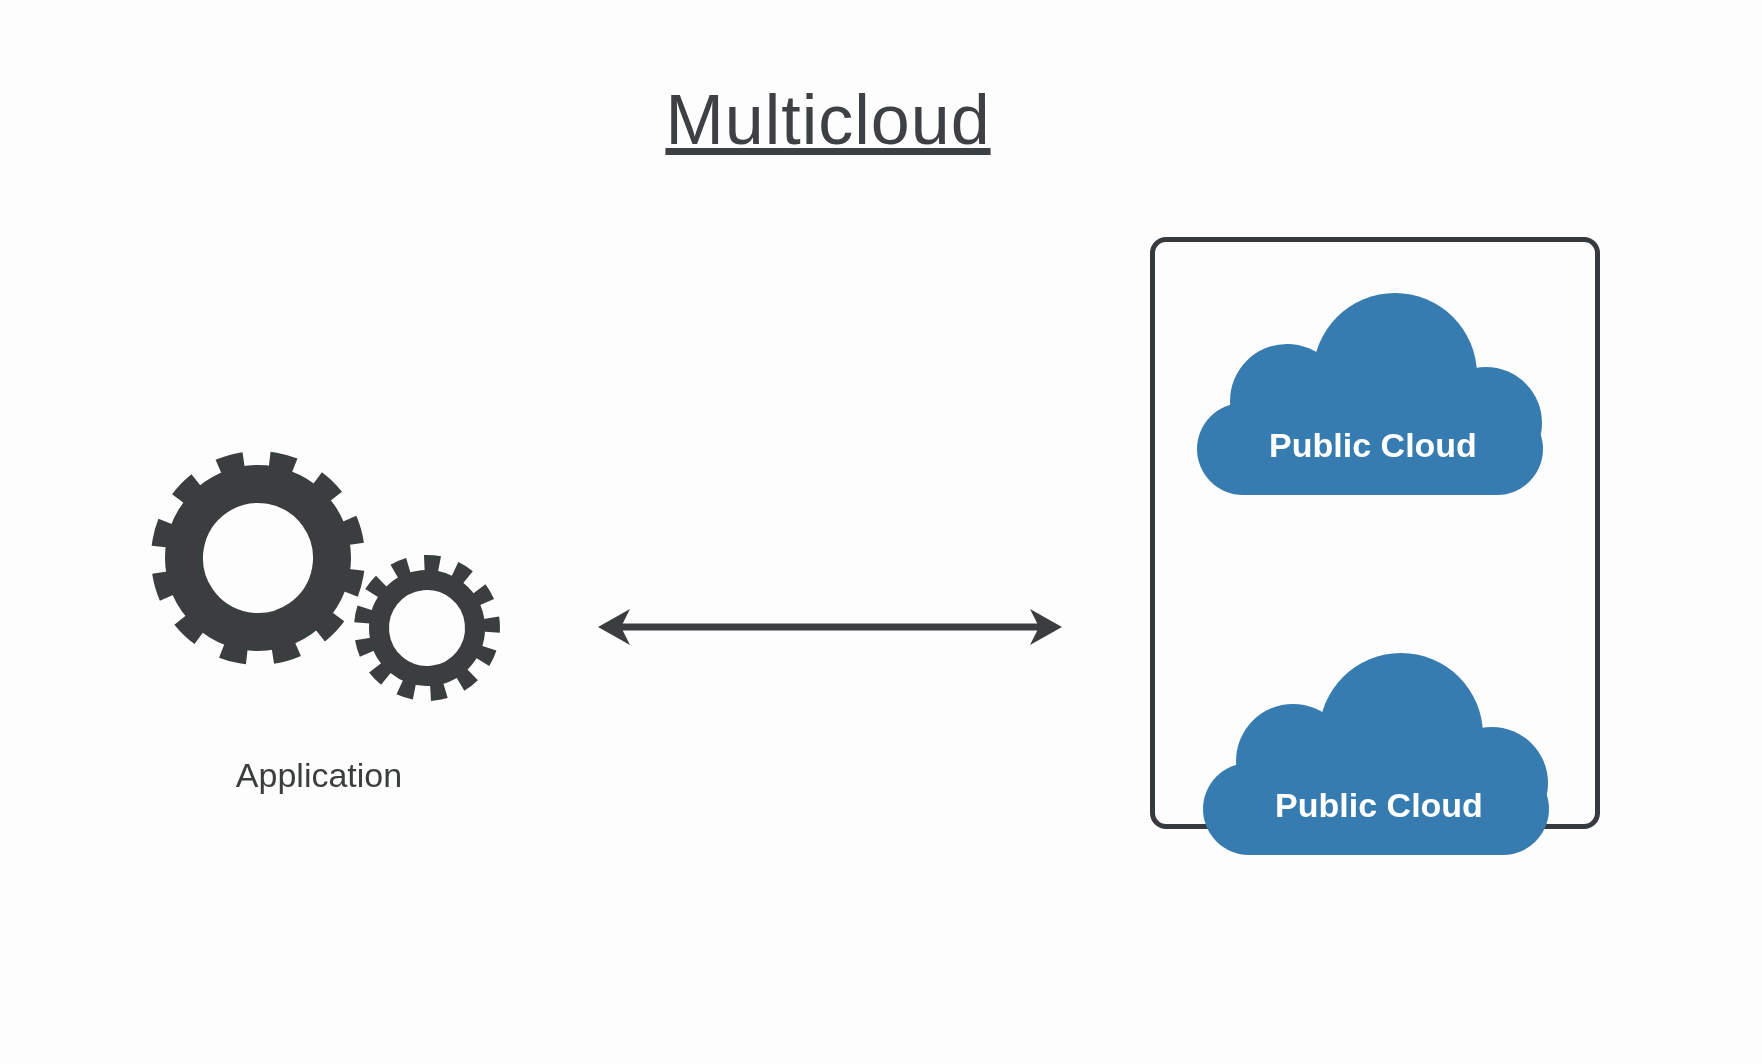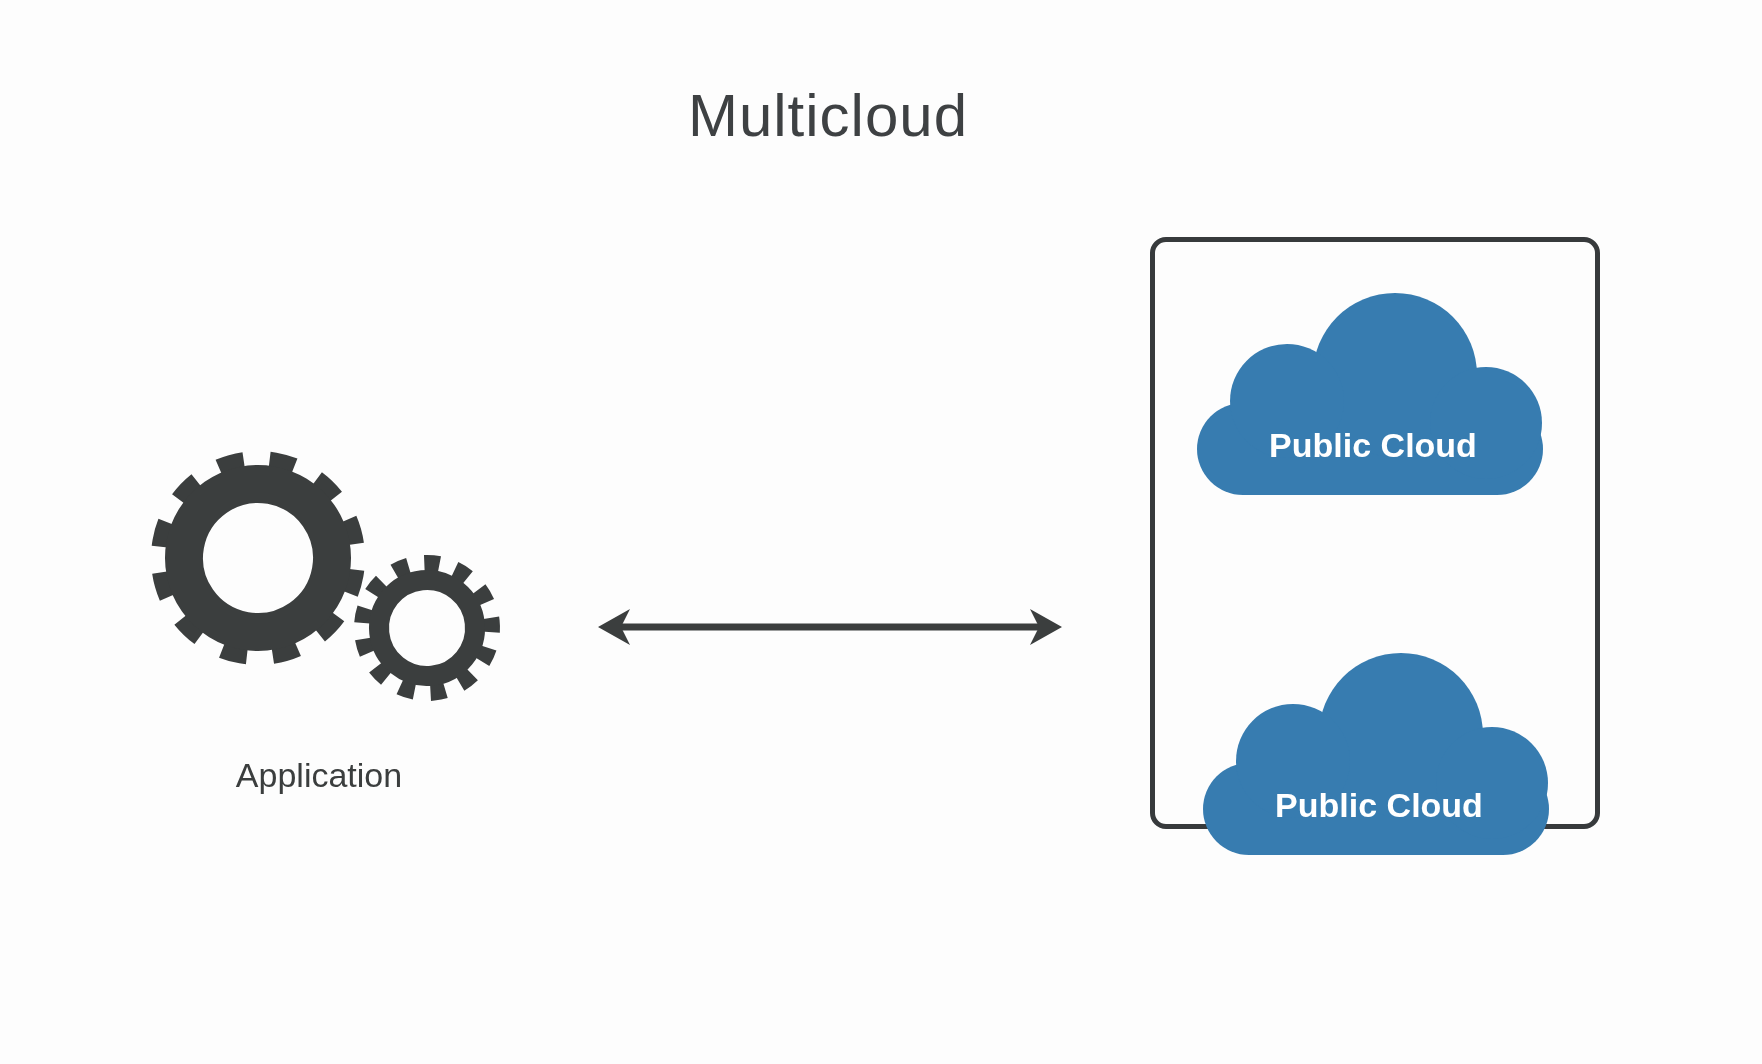--- a/index.html
+++ b/index.html
@@ -13,26 +13,27 @@
     height: 1064px;
     background: #fdfdfd;
     overflow: hidden;
     font-family: "Liberation Sans", "DejaVu Sans", sans-serif;
   }
   .title {
     position: absolute;
     top: 84px;
     left: 828px;
     transform: translateX(-50%);
-    font-size: 60px;
+    font-size: 70px;
     font-weight: 400;
     color: #3e4143;
     letter-spacing: 1px;
     white-space: nowrap;
     line-height: 1.05;
+    text-decoration: underline;
   }
   .app-group {
     position: absolute;
     left: 140px;
     top: 440px;
     width: 370px;
   }
   .gears-svg {
     display: block;
     width: 370px;

